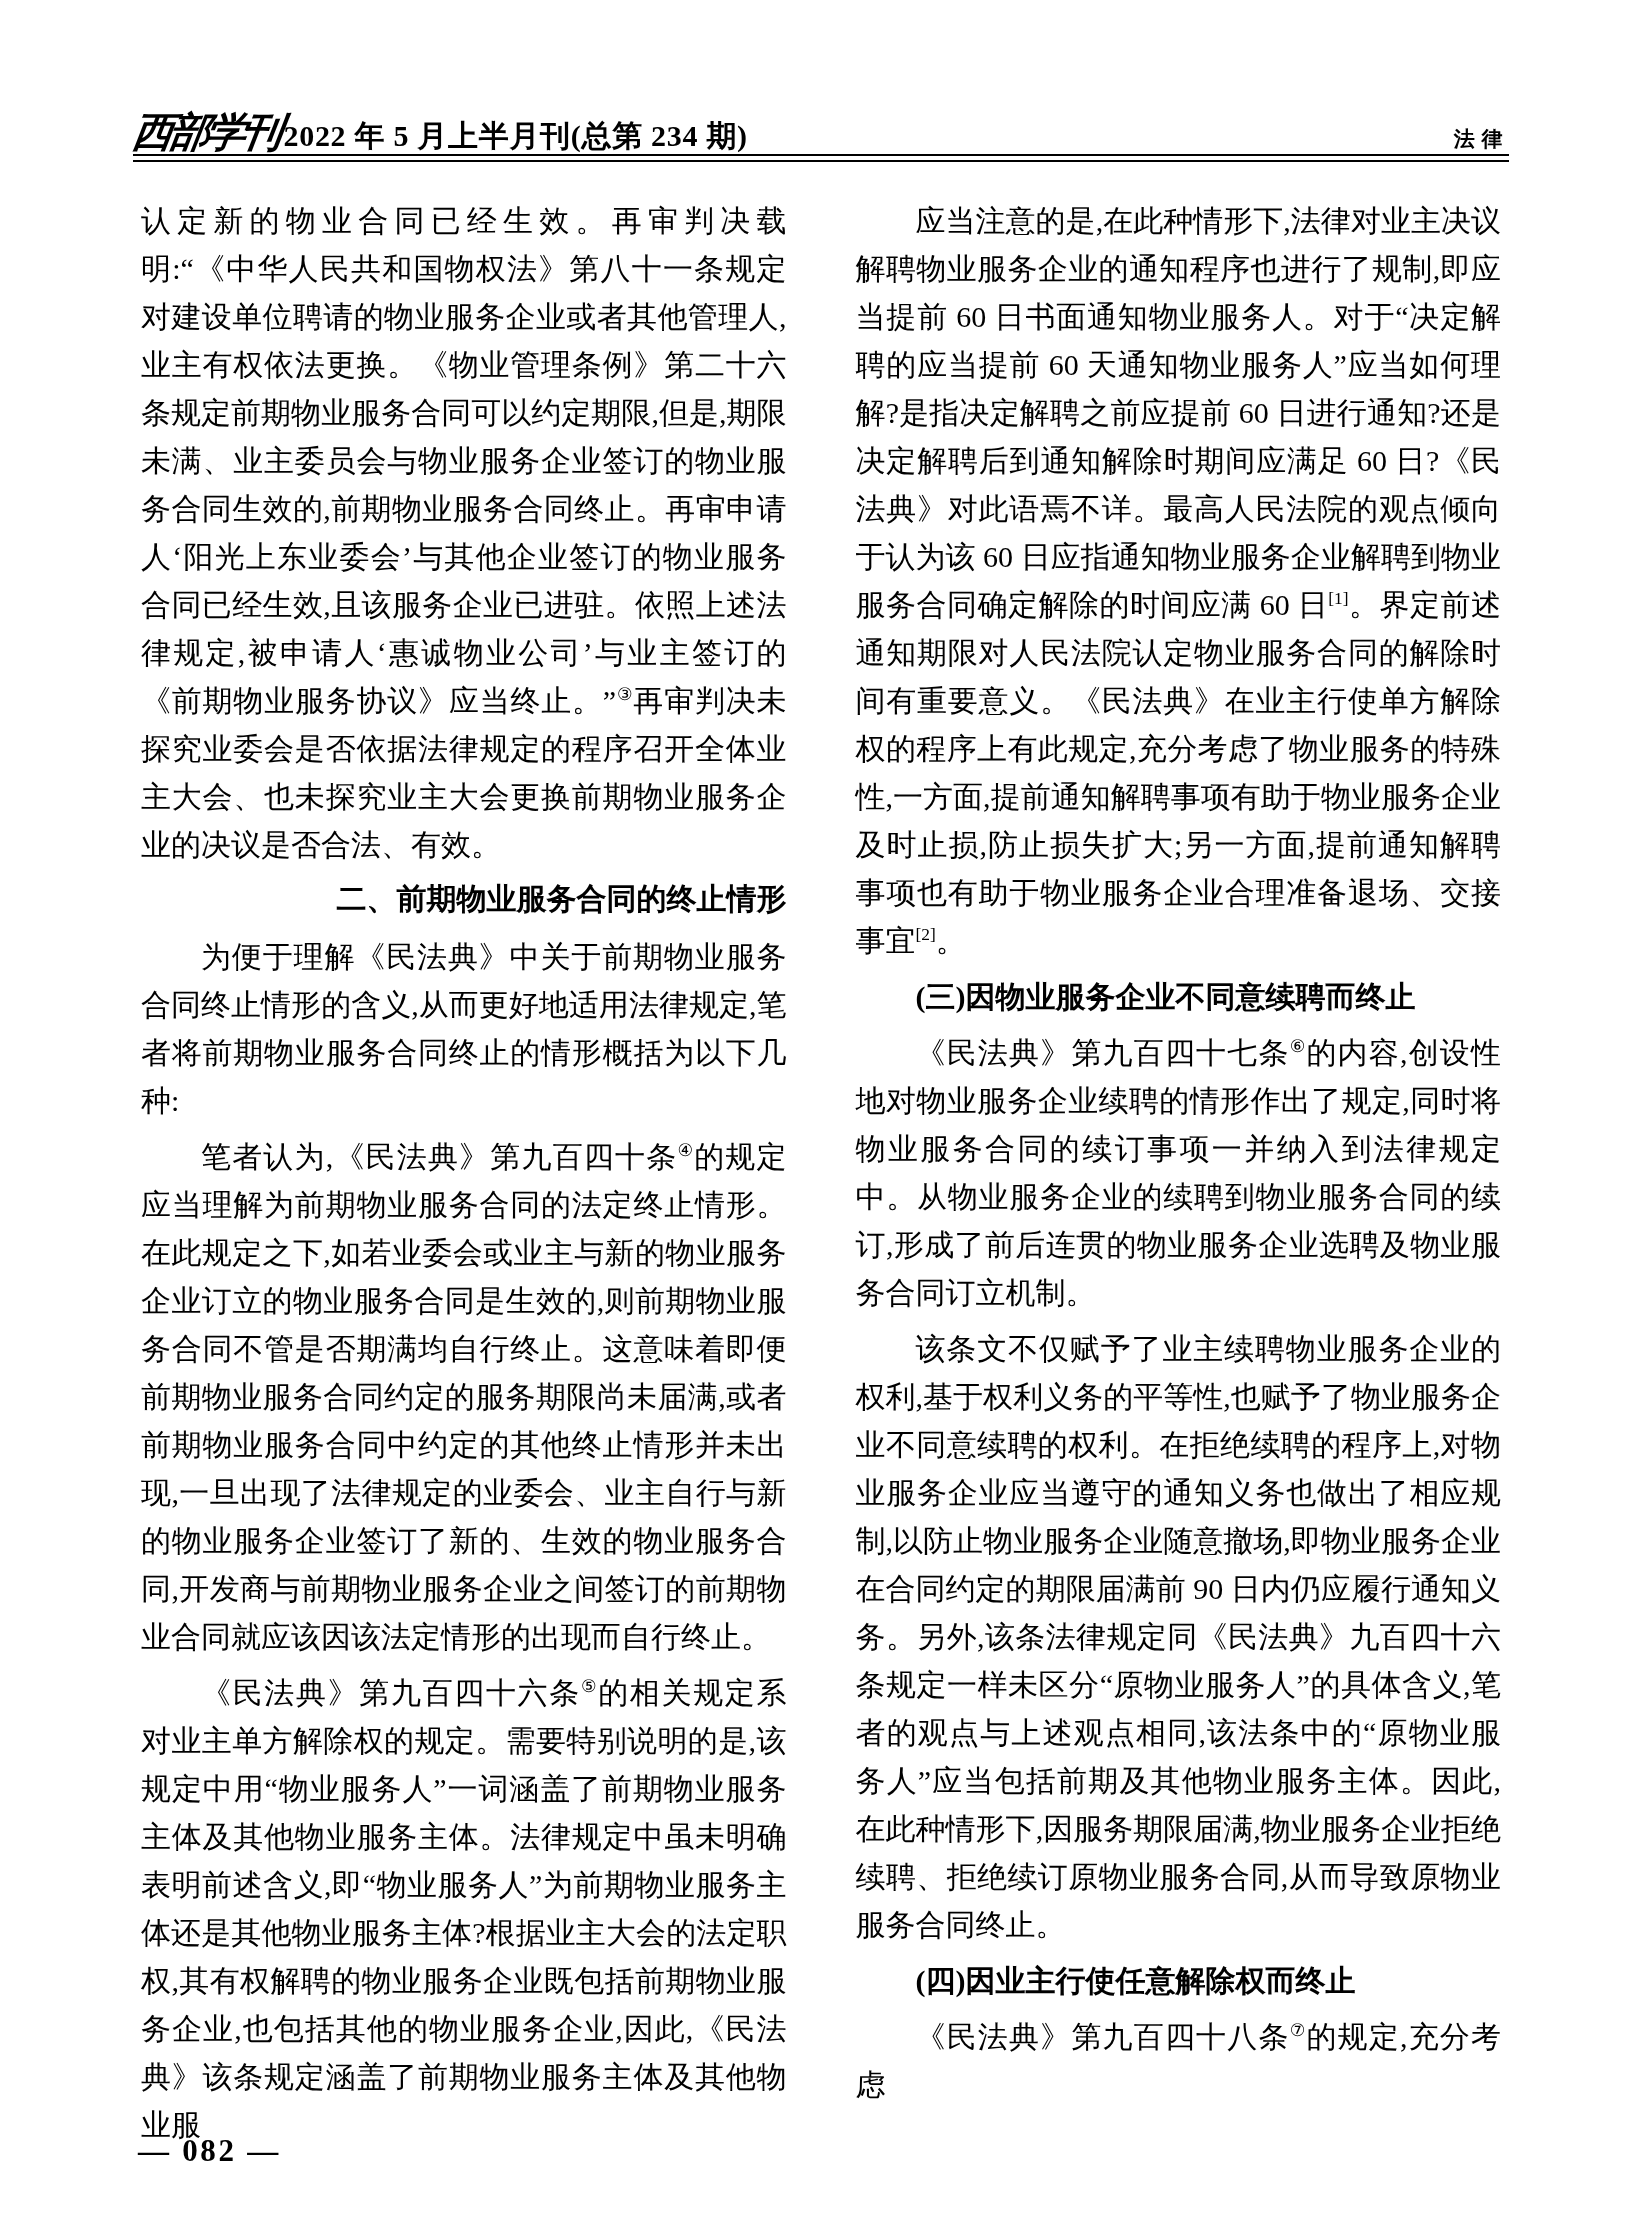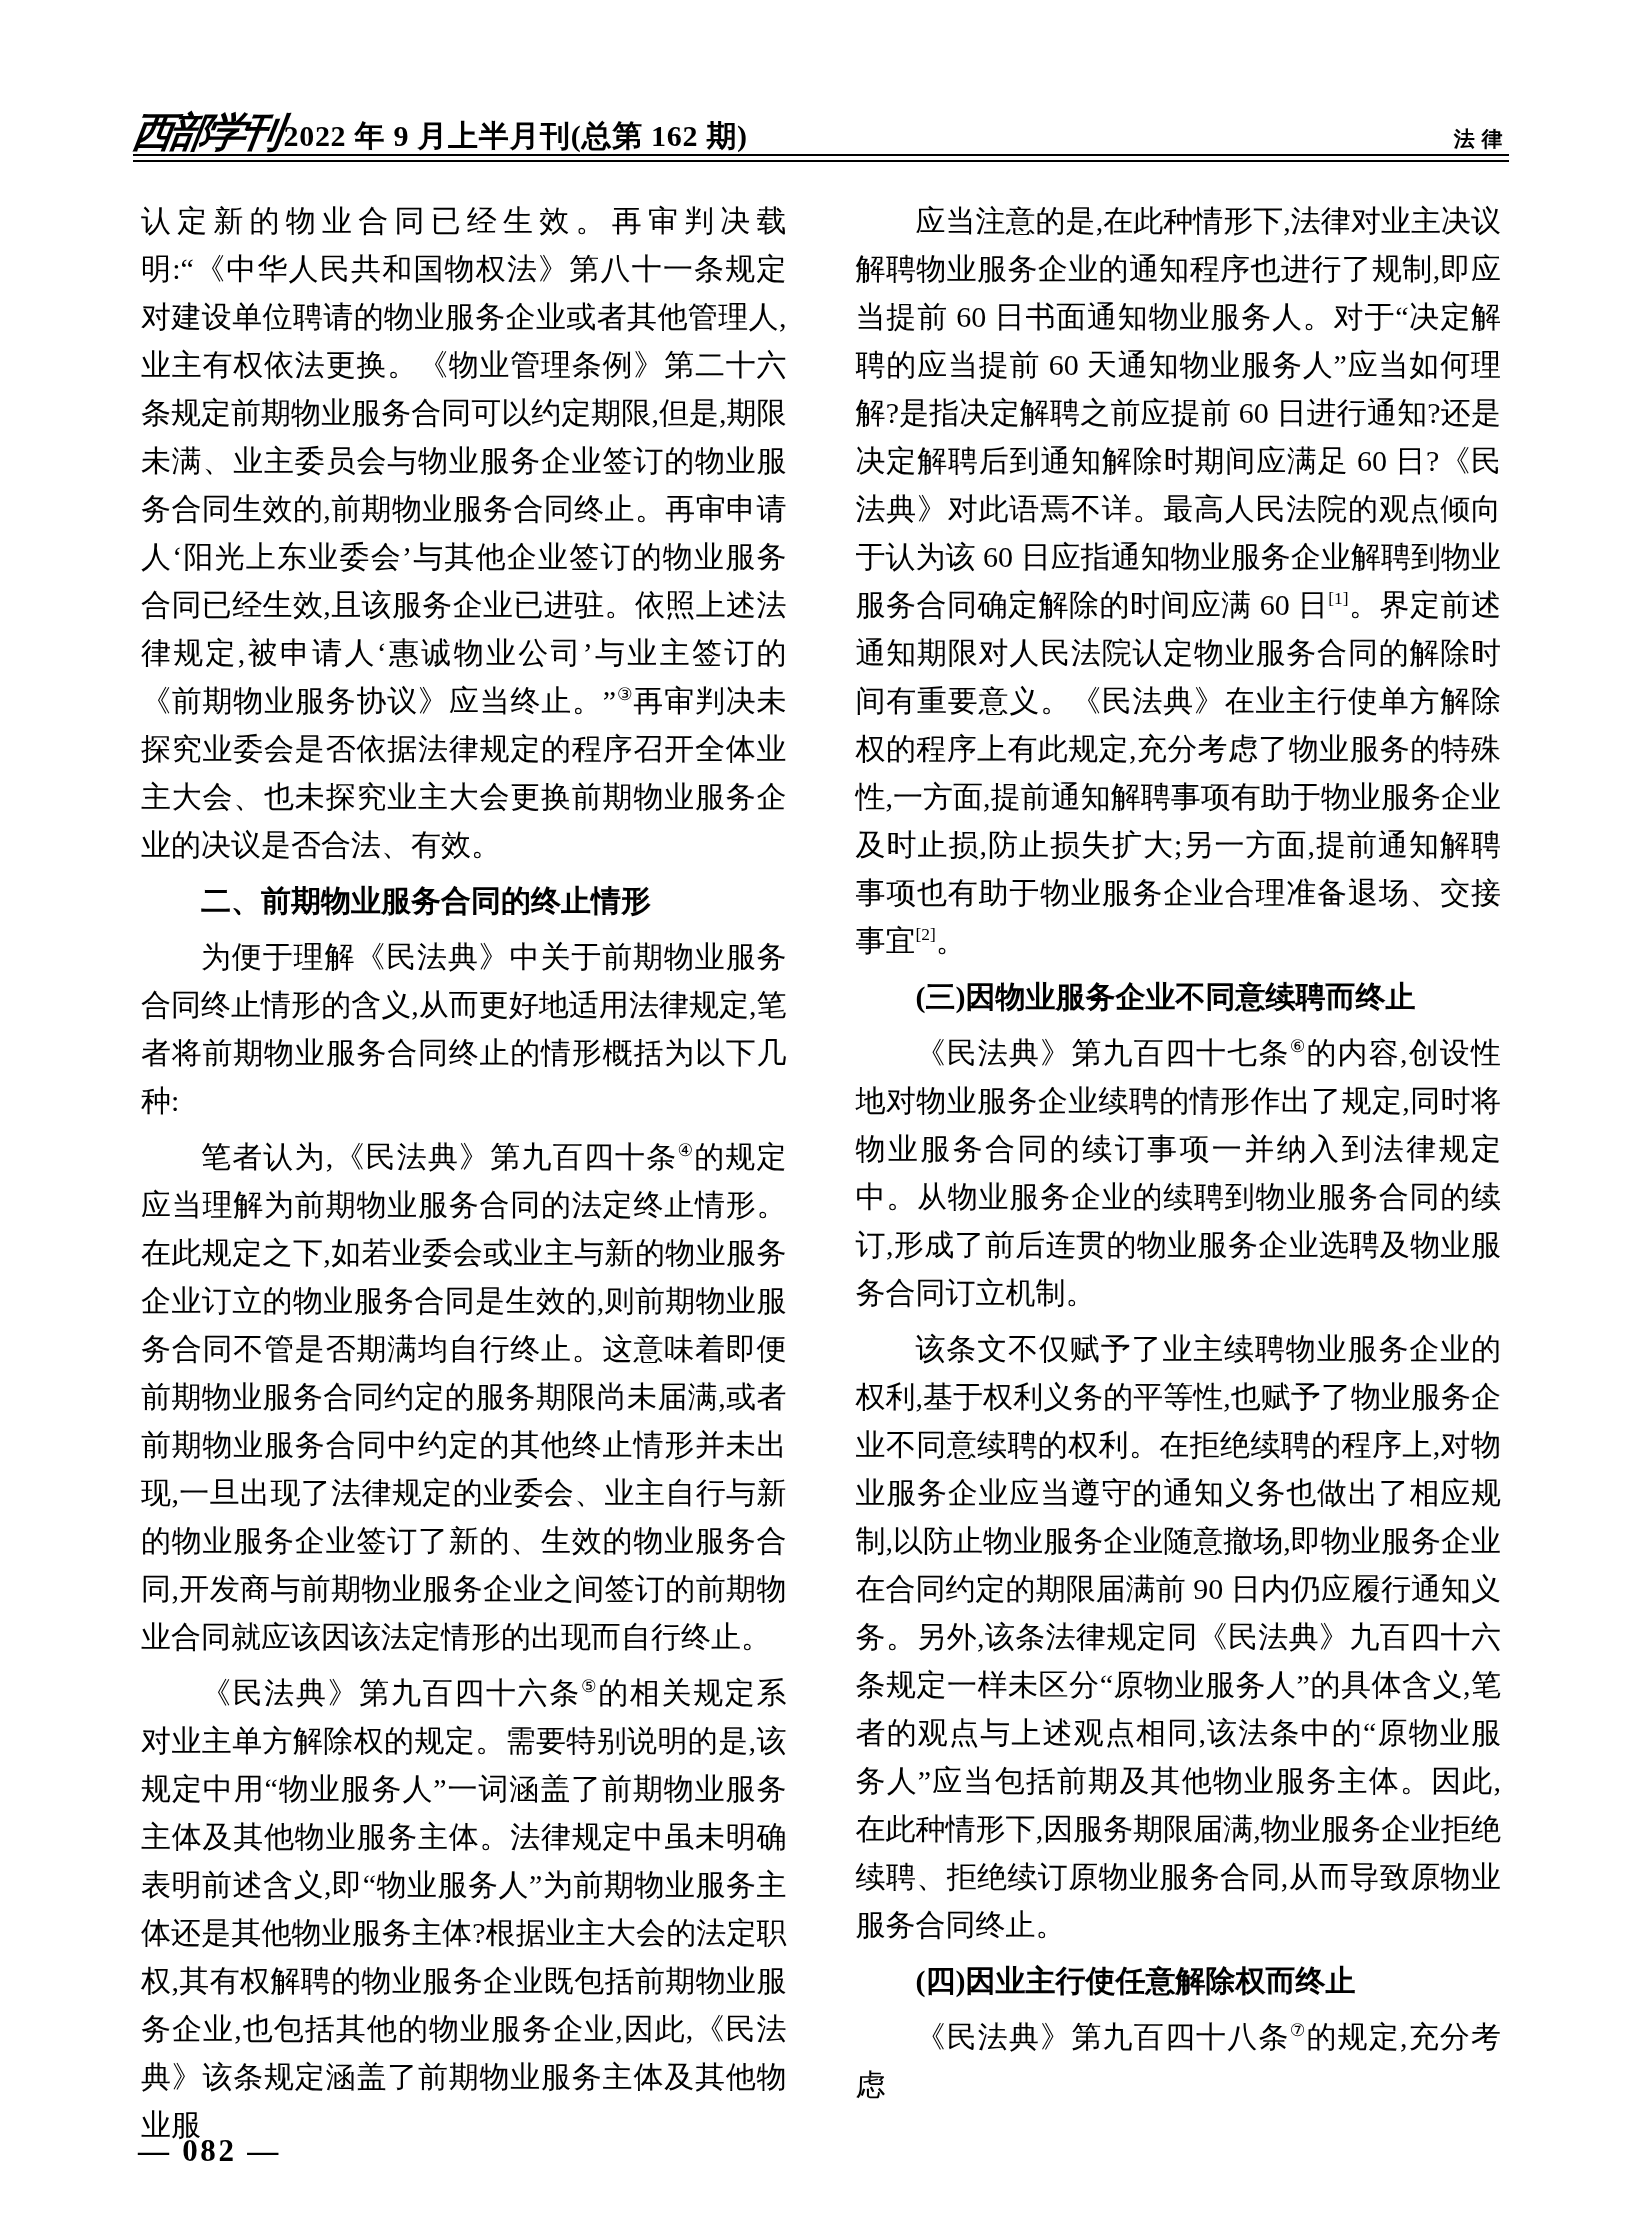--- a/index.html
+++ b/index.html
@@ -40,39 +40,39 @@
   }
   .col{
     width:662px;
     font-size:30px;line-height:48px;
     text-align:justify;
   }
   .col p,.col h3,.col h4{margin:8px;padding:0;font-size:30px;line-height:48px;}
   .para{text-indent:2em;}
   .carry{text-indent:0;}
   .h-bold{
-    font-family:Liberation Sans, sans-serif;
-    font-weight:bold;text-indent:2em;text-align:left;
+    font-family:Liberation Mono, monospace;
+    font-weight:bold;text-indent:2em;text-align:right;
   }
   .h-kai{font-weight:bold;text-indent:2em;text-align:left;}
   sup.sup{font-size:0.58em;line-height:0;vertical-align:super;letter-spacing:0;}
   
   .footer{
     position:absolute;left:138px;top:2101px;
     font-size:31px;font-weight:bold;letter-spacing:2.7px;margin-top:32px;
   }
 </style>
 </head>
 <body>
 
 <div class="page">
 
   <div class="header">
     <span class="logo">西部学刊</span>
-    <span class="issue">2022 年 9 月上半月刊(总第 162 期)</span>
+    <span class="issue">2022 年 5 月上半月刊(总第 234 期)</span>
     <span class="header-spacer"></span>
     <span class="section-label">法律</span>
   </div>
 
   <div class="rule"></div>
 
   <div class="columns">
 
     <div class="col">
       <p class="para carry">认定新的物业合同已经生效。再审判决载明:“《中华人民共和国物权法》第八十一条规定对建设单位聘请的物业服务企业或者其他管理人,业主有权依法更换。《物业管理条例》第二十六条规定前期物业服务合同可以约定期限,但是,期限未满、业主委员会与物业服务企业签订的物业服务合同生效的,前期物业服务合同终止。再审申请人‘阳光上东业委会’与其他企业签订的物业服务合同已经生效,且该服务企业已进驻。依照上述法律规定,被申请人‘惠诚物业公司’与业主签订的《前期物业服务协议》应当终止。”<sup class="sup">③</sup>再审判决未探究业委会是否依据法律规定的程序召开全体业主大会、也未探究业主大会更换前期物业服务企业的决议是否合法、有效。</p>

